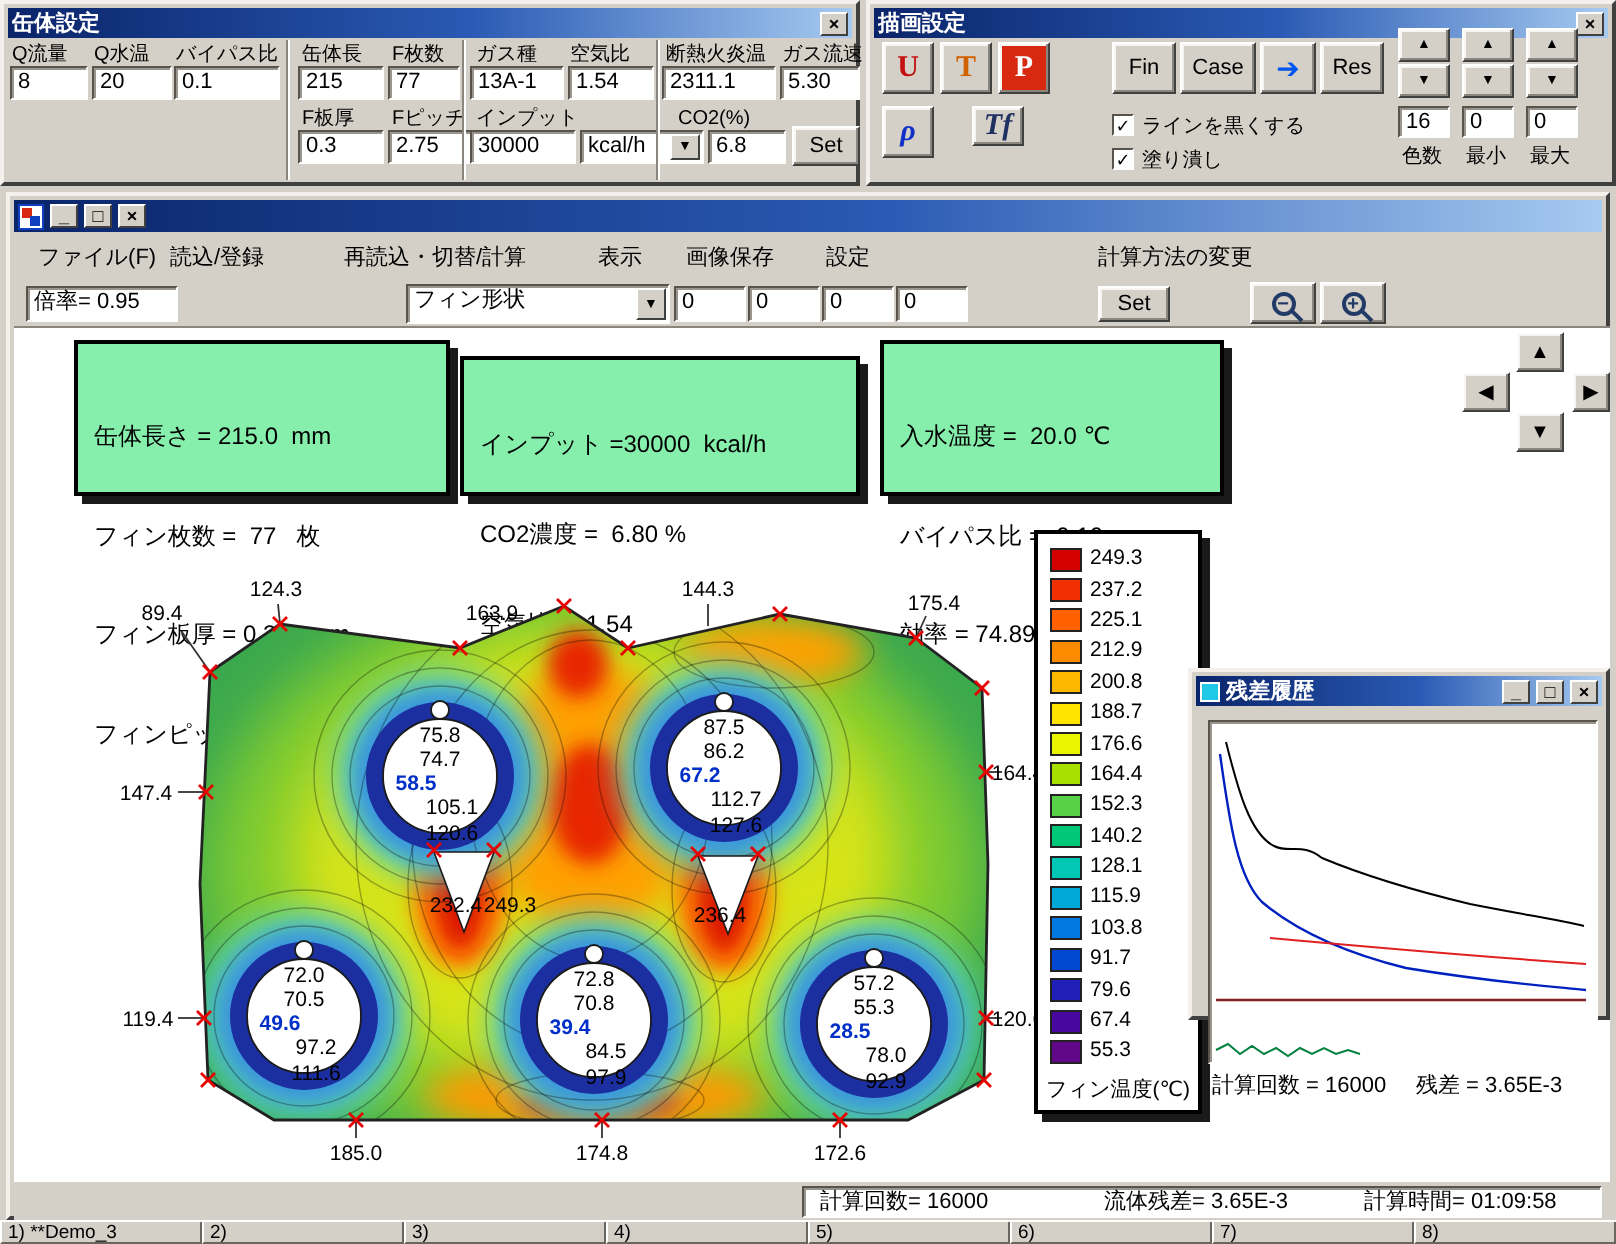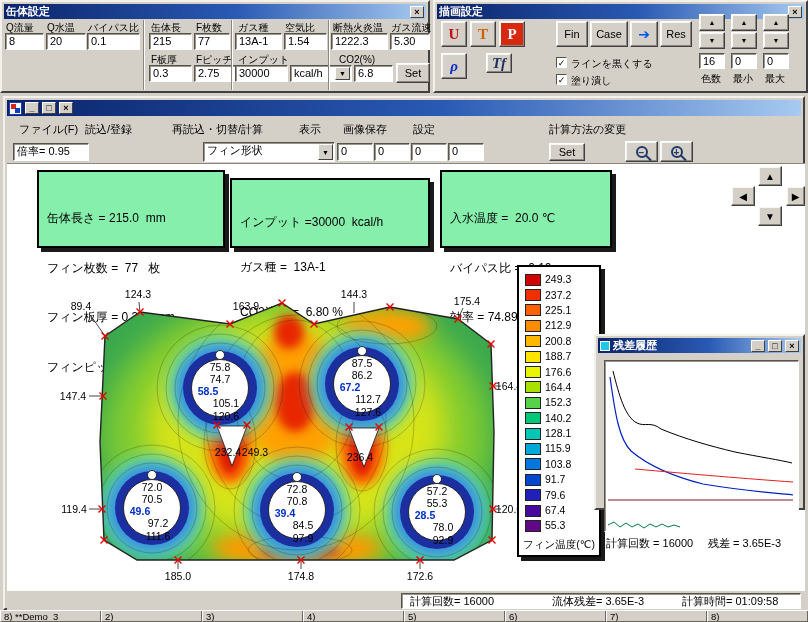--- a/index.html
+++ b/index.html
@@ -66,21 +66,21 @@
     <span class="lbl" style="left:331px;top:20px">断熱火炎温</span>
     <span class="lbl" style="left:389px;top:20px">ガス流速</span>
 
     <div class="field" style="left:3px;top:31px;width:39px;height:17px">8</div>
     <div class="field" style="left:44px;top:31px;width:40px;height:17px">20</div>
     <div class="field" style="left:85px;top:31px;width:53px;height:17px">0.1</div>
     <div class="field" style="left:147px;top:31px;width:43px;height:17px">215</div>
     <div class="field" style="left:192px;top:31px;width:36px;height:17px">77</div>
     <div class="field" style="left:233px;top:31px;width:47px;height:17px">13A-1</div>
     <div class="field" style="left:282px;top:31px;width:43px;height:17px">1.54</div>
-    <div class="field" style="left:329px;top:31px;width:57px;height:17px">1222.3</div>
+    <div class="field" style="left:329px;top:31px;width:57px;height:17px">2311.1</div>
     <div class="field" style="left:388px;top:31px;width:40px;height:17px">5.30</div>
 
     <span class="lbl" style="left:149px;top:52px">F板厚</span>
     <span class="lbl" style="left:194px;top:52px">Fピッチ</span>
     <span class="lbl" style="left:236px;top:52px">インプット</span>
     <span class="lbl" style="left:337px;top:52px">CO2(%)</span>
 
     <div class="field" style="left:147px;top:63px;width:43px;height:17px">0.3</div>
     <div class="field" style="left:192px;top:63px;width:43px;height:17px">2.75</div>
     <div class="field" style="left:233px;top:63px;width:53px;height:17px">30000</div>
@@ -178,21 +178,20 @@
     <div style="position:absolute;left:2px;top:66px;width:798px;height:426px;background:#fff;overflow:hidden">
 
       <div class="infobox" style="left:30px;top:6px;width:188px;height:78px">
         <div>缶体長さ = 215.0  mm</div>
         <div>フィン枚数 =  77   枚</div>
         <div>フィン板厚 = 0.30   mm</div>
         <div>フィンピッチ = 2.75  mm</div>
       </div>
       <div class="infobox" style="left:223px;top:14px;width:200px;height:70px;line-height:15px">
         <div>インプット =30000  kcal/h</div>
-        <div>ガス種 =  13A-1</div>
         <div>CO2濃度 =  6.80 %</div>
         <div>空気比 =  1.54</div>
       </div>
       <div class="infobox" style="left:433px;top:6px;width:172px;height:78px">
         <div>入水温度 =  20.0 ℃</div>
         <div>バイパス比 =  0.10</div>
         <div>効率 = 74.89 %</div>
       </div>
 
       <div class="btn" style="left:751px;top:2px;width:24px;height:20px;font-size:10px">▲</div>
@@ -477,21 +476,21 @@
     <div class="statusbar" style="left:2px;top:492px;width:798px;height:20px">
       <div class="field" style="left:394px;top:2px;width:400px;height:16px">
         <span style="position:absolute;left:8px">計算回数= 16000</span>
         <span style="position:absolute;left:150px">流体残差= 3.65E-3</span>
         <span style="position:absolute;left:280px">計算時間= 01:09:58</span>
       </div>
     </div>
   </div>
 
   <div class="taskbar">
-    <div class="tcell">8) **Demo_3</div>
+    <div class="tcell">1) **Demo_3</div>
     <div class="tcell">2)</div>
     <div class="tcell">3)</div>
     <div class="tcell">4)</div>
     <div class="tcell">5)</div>
     <div class="tcell">6)</div>
     <div class="tcell">7)</div>
     <div class="tcell">8)</div>
   </div>
 
 </div>

